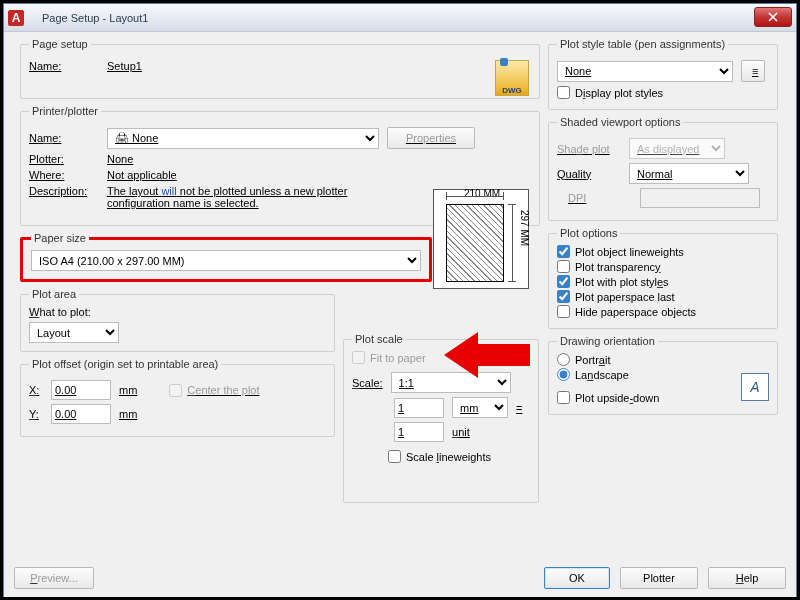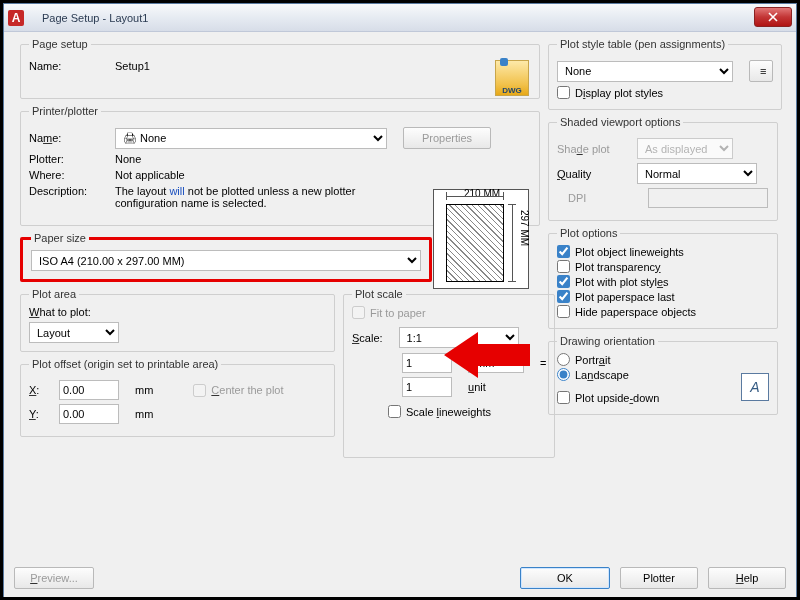--- a/index.html
+++ b/index.html
@@ -68,21 +68,21 @@
   border: 1px solid #cfcfcf;
   border-radius: 2px;
   margin: 0 0 6px 0;
   padding: 6px 8px 8px 8px;
   position: relative;
 }
 fieldset.group > legend {
   padding: 0 3px;
   color: #333;
 }
-.row { display: flex; align-items: center; gap: 16px; margin: 4px 0; }
+.row { display: flex; align-items: center; gap: 8px; margin: 4px 0; text-decoration: underline; }
 .lbl { width: 70px; }
 select.combo, input.text {
   border: 1px solid #bcbcbc;
   background: #fff;
   height: 20px;
   font: inherit;
   padding: 0 3px;
 }
 select.combo { height: 21px; }
 .btn {
@@ -278,21 +278,21 @@
               </div>
               <div class="row">
                 <span style="width:14px;"><span class="underline">Y</span>:</span>
                 <input class="text" style="width: 60px;" value="0.00">
                 <span>mm</span>
               </div>
             </fieldset>
           </div>
 
           <div style="width:196px;">
-            <fieldset class="group" style="height:170px;">
+            <fieldset class="group" style="height:170px;margin-top:45px;">
               <legend>Plot scale</legend>
               <label class="chk disabled-text">
                 <input type="checkbox" disabled="" style="">
                   <span>Fit to paper</span>
               </label>
               <div class="row" style="margin-top:6px;">
                 <span><span class="underline">S</span>cale:</span>
                 <select class="combo" style="width:120px;"><option>1:1</option></select>
               </div>
               <div class="row">
@@ -391,19 +391,19 @@
 
     <div class="arrow">
       <svg width="86" height="50" viewBox="0 0 86 50">
         <polygon points="0,25 34,2 34,14 86,14 86,36 34,36 34,48" fill="#e60000"></polygon>
       </svg>
     </div>
 
     <div class="bottom-bar">
       <button class="btn disabled" style="width:80px;"><span class="underline">P</span>review...</button>
       <div style="flex:1;"></div>
-      <button class="btn default" style="width:90px;">OK</button>
+      <button class="btn default" style="width:66px;">OK</button>
       <button class="btn" style="width:78px;">Plotter</button>
       <button class="btn" style="width:78px;"><span class="underline">H</span>elp</button>
     </div>
 
   </div>
 </div>
 
 </body></html>

